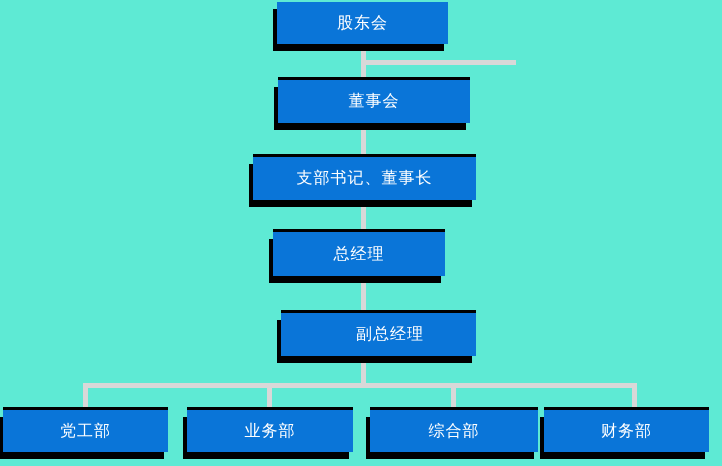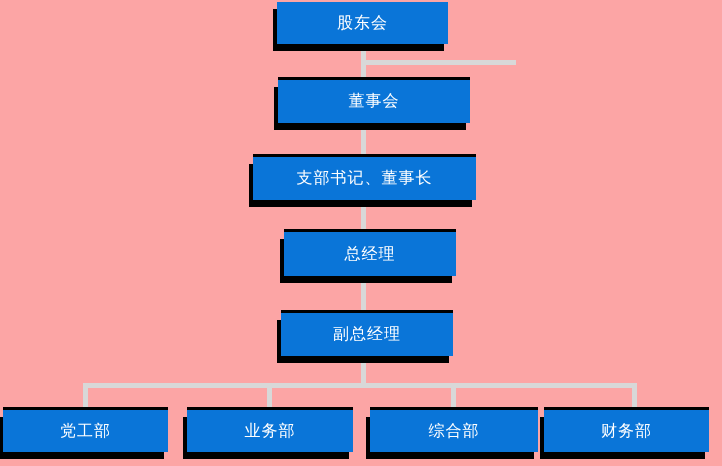--- a/index.html
+++ b/index.html
@@ -1,20 +1,20 @@
 <!DOCTYPE html>
 <html><head>
 <meta charset="utf-8">
 <style>
   html, body { margin: 0; padding: 0; background: #ffffff; }
   .canvas {
     position: relative;
     width: 722px;
     height: 466px;
-    background: #fca5a5;
+    background: #5eead4;
     overflow: hidden;
     font-family: "Liberation Sans", sans-serif;
   }
   .line { position: absolute; background: #d8d8d8; }
   .node {
     position: absolute;
     background: #0a75d8;
     color: #ffffff;
     display: flex;
     align-items: center;
@@ -22,22 +22,22 @@
     font-size: 16px;
     letter-spacing: 1px;
     box-shadow: -4px 7px 0 #000000, 0 -3px 0 #000000;
     white-space: nowrap;
   }
   
   .n-shareholders { left: 277px; top: 2px;   width: 171px; height: 42px; box-shadow: -4px 7px 0 #000000; }
   .n-supervisors  { left: 514px; top: 39px;  width: 168px; height: 42px; box-shadow: 6px 7px 0 #000000, -2px -2px 0 #000000; }
   .n-board        { left: 278px; top: 80px;  width: 192px; height: 43px; }
   .n-secretary    { left: 253px; top: 157px; width: 223px; height: 43px; }
-  .n-gm           { left: 284px; top: 232px; width: 172px; height: 44px; }
-  .n-dgm          { left: 281px; top: 313px; width: 172px; height: 43px; }
+  .n-gm           { left: 273px; top: 232px; width: 172px; height: 44px; }
+  .n-dgm          { left: 281px; top: 313px; width: 172px; height: 43px; padding-left: 23px; }
   .n-dept1        { left: 3px;   top: 410px; width: 165px; height: 42px; text-align: right; }
   .n-dept2        { left: 187px; top: 410px; width: 166px; height: 42px; }
   .n-dept3        { left: 370px; top: 410px; width: 168px; height: 42px; }
   .n-dept4        { left: 544px; top: 410px; width: 165px; height: 42px; }
   
   .l-v1  { left: 361px; top: 44px;  width: 5px;   height: 36px; }
   .l-h1  { left: 361px; top: 60px;  width: 155px; height: 5px;  }
   .l-v2  { left: 361px; top: 123px; width: 5px;   height: 34px; }
   .l-v3  { left: 361px; top: 200px; width: 5px;   height: 32px; }
   .l-v4  { left: 361px; top: 276px; width: 5px;   height: 37px; }

